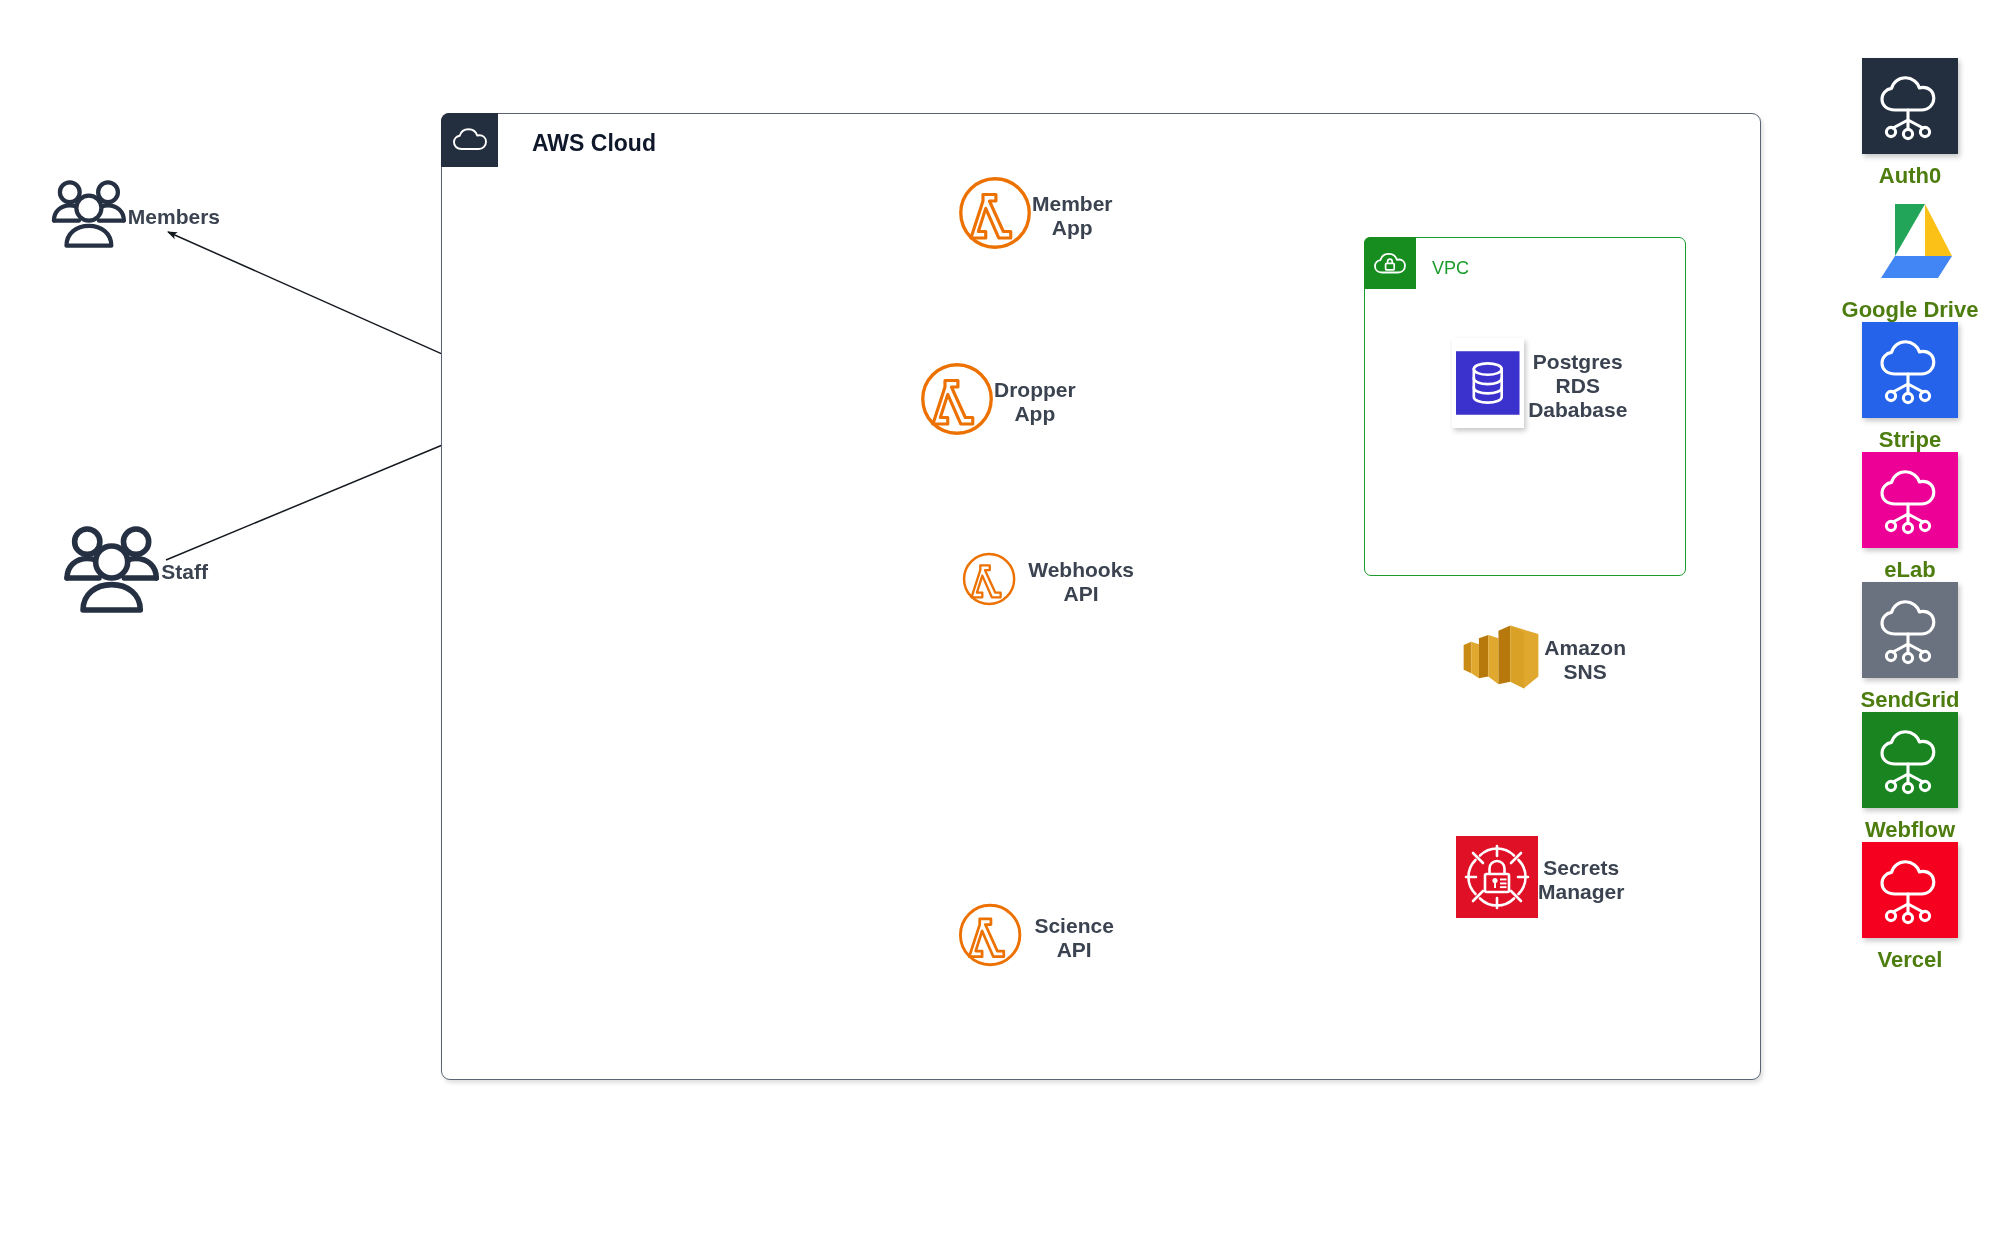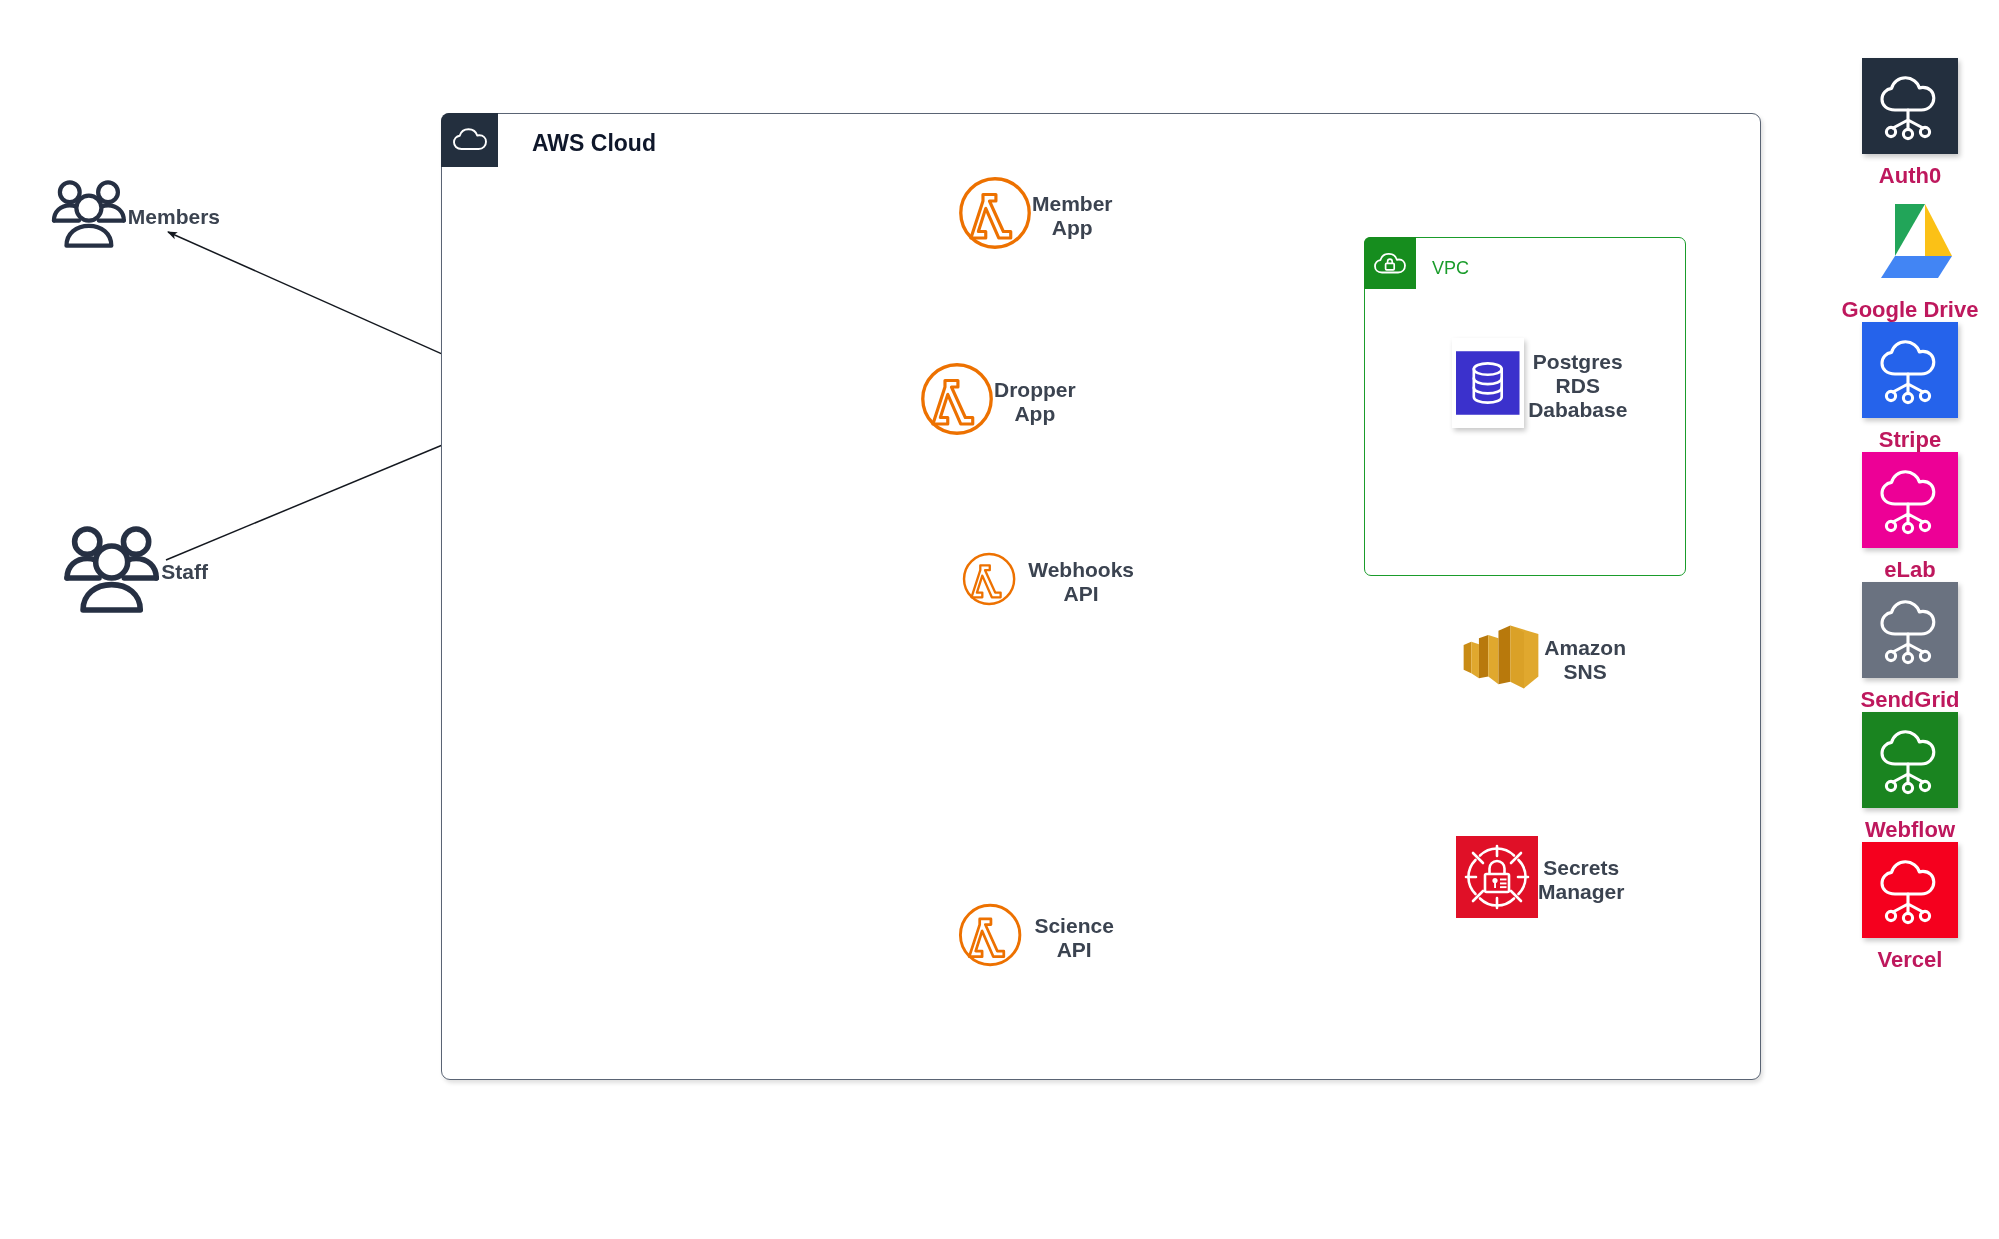--- a/index.html
+++ b/index.html
@@ -49,21 +49,21 @@
   
   .lambda-ic{width:74px;height:74px;}
 
   
   .sq{width:82px;height:82px;display:block;}
   .sq-shadow{box-shadow:2px 3px 5px rgba(0,0,0,.22);}
 
   
   .tile{position:absolute;display:flex;flex-direction:column;align-items:center;width:200px;}
   .tile .tile-ic{width:96px;height:96px;box-shadow:2px 3px 5px rgba(0,0,0,.22);}
-  .tile .tile-lbl{margin-top:9px;font-size:22px;font-weight:bold;color:#be185d;text-align:center;}
+  .tile .tile-lbl{margin-top:9px;font-size:22px;font-weight:bold;color:#4d7c0f;text-align:center;}
   .tile .gdrive{box-shadow:none;}
 </style>
 </head>
 <body>
 
 <div class="canvas">
 
   <svg class="edges" viewBox="0 0 1999 1239">
     <defs>
       <marker id="ah" markerWidth="11" markerHeight="11" refX="9.4" refY="4" orient="auto" markerUnits="userSpaceOnUse">

